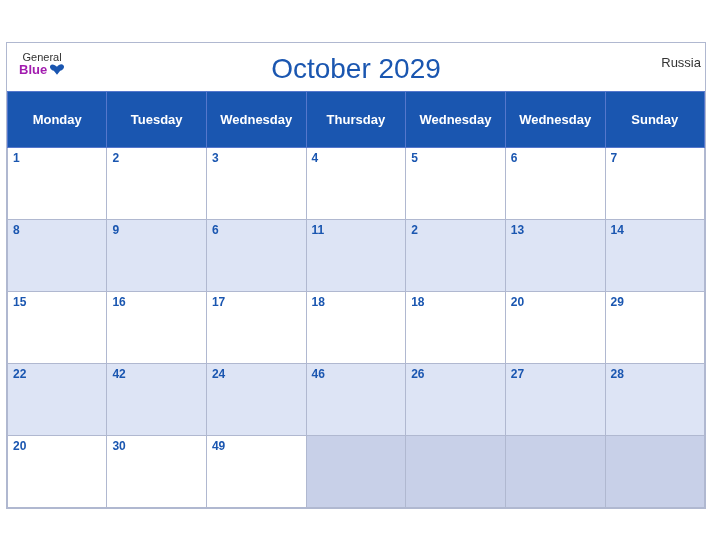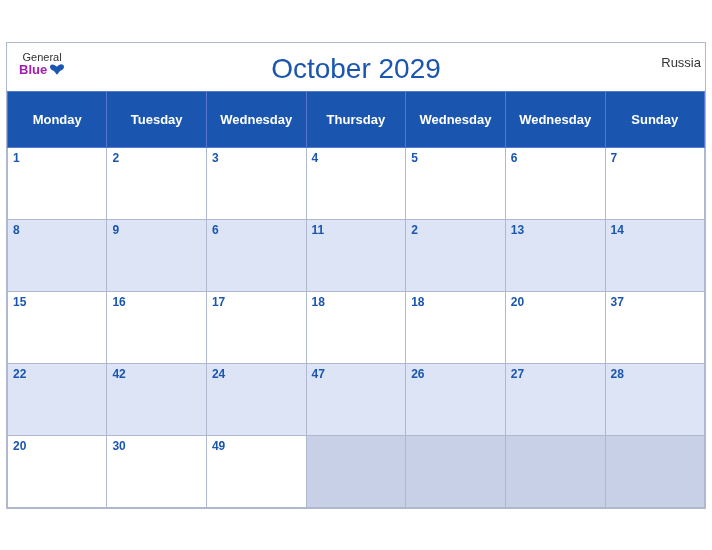--- a/index.html
+++ b/index.html
@@ -192,35 +192,35 @@
           <td>
             <span class="day-num">18</span>
           </td>
           <td>
             <span class="day-num">18</span>
           </td>
           <td>
             <span class="day-num">20</span>
           </td>
           <td>
-            <span class="day-num">37</span>
+            <span class="day-num">29</span>
           </td>
         </tr>
         <tr class="row-even">
           <td>
             <span class="day-num">22</span>
           </td>
           <td>
             <span class="day-num">42</span>
           </td>
           <td>
             <span class="day-num">24</span>
           </td>
           <td>
-            <span class="day-num">47</span>
+            <span class="day-num">46</span>
           </td>
           <td>
             <span class="day-num">26</span>
           </td>
           <td>
             <span class="day-num">27</span>
           </td>
           <td>
             <span class="day-num">28</span>
           </td>

